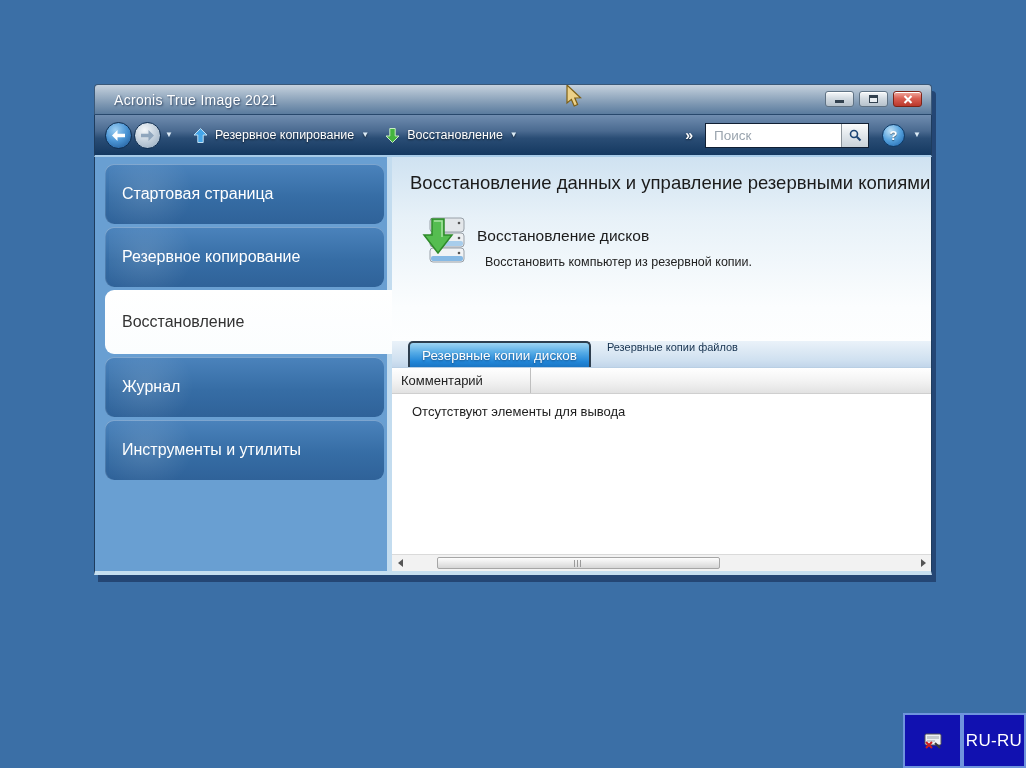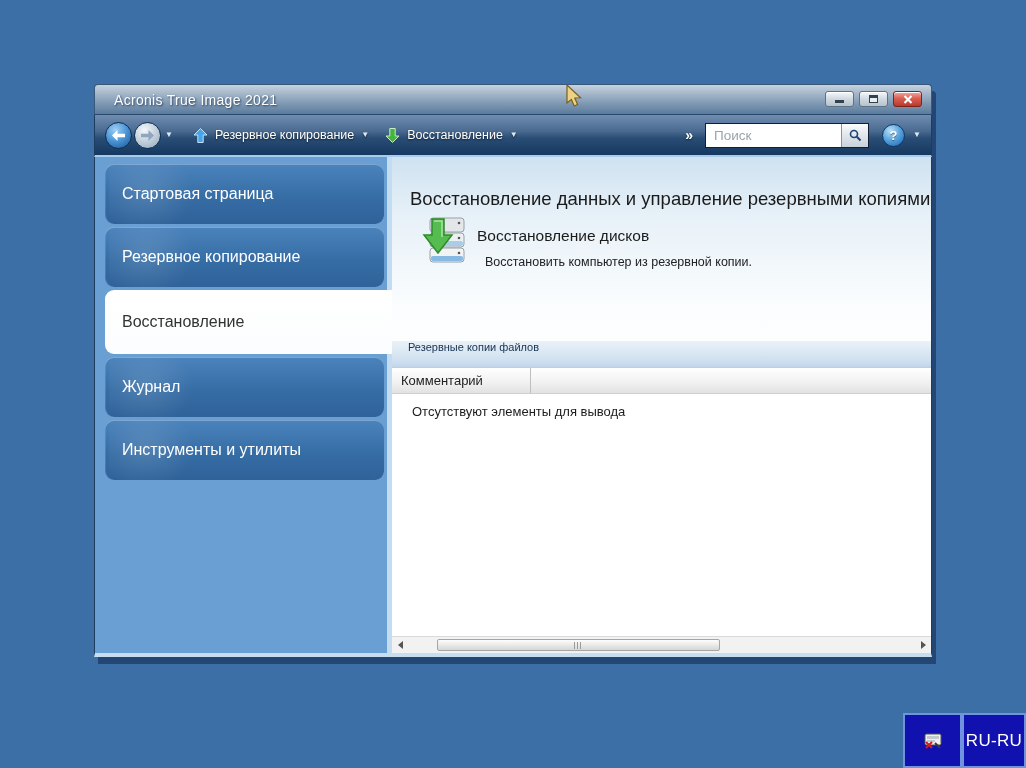--- a/index.html
+++ b/index.html
@@ -2,21 +2,21 @@
 <html><head>
 <meta charset="utf-8">
 <style>
   * { margin:0; padding:0; box-sizing:border-box; }
   html,body { width:1026px; height:768px; overflow:hidden; }
   body { font-family:"Liberation Sans", sans-serif; }
 
   .desktop { position:relative; width:1026px; height:768px; background:#3b6fa6; overflow:hidden; }
 
   
-  .window { position:absolute; left:94px; top:84px; width:838px; height:573px;
+  .window { position:absolute; left:94px; top:84px; width:838px; height:491px;
             border-radius:4px 4px 0 0; box-shadow:4px 7px 0 rgba(13,30,65,0.5); }
 
   .titlebar { position:absolute; top:0; left:0; right:0; height:31px;
     background:linear-gradient(180deg,#c6d2de 0%, #a2b5c8 32%, #7d97b2 66%, #5a7b9e 100%);
     border:1px solid #3a5878; border-bottom:1px solid #28486c; border-radius:4px 4px 0 0; }
   .title-text { position:absolute; left:19px; top:7px; font-size:14px; color:#fdfeff;
     text-shadow:1px 1px 2px rgba(30,50,80,0.85); letter-spacing:0.3px; }
 
   .win-controls { position:absolute; top:6px; right:9px; display:flex; gap:5px; }
   .win-btn { width:29px; height:16px; border-radius:3px; border:1px solid #5f7284;
@@ -66,21 +66,21 @@
     box-shadow:inset 0 1px 0 rgba(255,255,255,0.28), inset 1px 0 0 rgba(255,255,255,0.12);
     display:flex; align-items:center; padding-left:17px; color:#fff; font-size:16px; cursor:pointer; overflow:hidden; }
   .side-btn::before { content:""; position:absolute; left:4px; top:-10px; width:86px; height:82px;
     background:radial-gradient(ellipse at 42% 46%, rgba(255,255,255,0.13), rgba(255,255,255,0) 68%); }
   .side-btn.active { height:64px; margin-right:-5px; z-index:2; border-radius:9px 0 0 9px;
     background:linear-gradient(180deg,#ffffff 0%, #fbfdfe 100%); color:#333; box-shadow:none; }
   .side-btn.active::before { display:none; }
 
   .content { flex:1; position:relative; overflow:hidden;
     background:linear-gradient(180deg,#cfe2f1 0px, #e7f1f8 60px, #fbfdfe 150px, #ffffff 220px); }
-  .content-heading { position:absolute; left:18px; top:31px; font-size:18.5px; color:#1b1b1b; white-space:nowrap; }
+  .content-heading { position:absolute; left:18px; top:15px; font-size:18.5px; color:#1b1b1b; white-space:nowrap; }
   .disk-icon { position:absolute; left:30px; top:58px; }
   .recover-title { position:absolute; left:85px; top:70px; font-size:15.5px; color:#1b1b1b; cursor:pointer; }
   .recover-desc { position:absolute; left:93px; top:98px; font-size:12.5px; color:#222; }
 
   .tab-strip { position:absolute; left:0; right:0; top:184px; height:27px;
     background:linear-gradient(180deg,#eaf2f9 0%, #cfe0f0 75%, #c2d6ea 100%);
     border-bottom:1px solid #b9cfe4; display:flex; align-items:stretch; }
   .tab-active { margin-left:16px; background:linear-gradient(180deg,#9ed4f2 0%, #55abe6 40%, #2186d8 78%, #1b76c4 100%);
     border:2px solid #2e3e4e; border-bottom:none; border-radius:5px 5px 0 0; color:#fff; font-size:13.5px;
     display:flex; align-items:center; padding:0 12px; text-shadow:0 1px 2px rgba(0,30,70,0.55); cursor:default; }
@@ -225,20 +225,23 @@
           <circle cx="37" cy="23" r="1.3" fill="#555"></circle>
           <circle cx="37" cy="38" r="1.3" fill="#555"></circle>
           <path d="M10 4 H22 V20 H30 L16 38 L2 20 H10 Z" fill="#55bd50" stroke="#2e8a2a" stroke-width="1.5"></path>
           <path d="M12 6 H20 V22" fill="none" stroke="#a9e4a2" stroke-width="1.5"></path>
         </svg>
 
         <div class="recover-title">Восстановление дисков</div>
         <div class="recover-desc">Восстановить компьютер из резервной копии.</div>
 
         <div class="tab-strip">
+          <div class="tab-active">
+            <span>Резервные копии дисков</span>
+          </div>
           <div class="tab-inactive">
             <span>Резервные копии файлов</span>
           </div>
         </div>
 
         <div class="header-row">
           <div class="header-cell">Комментарий</div>
         </div>
 
         <div class="empty-message">Отсутствуют элементы для вывода</div>

